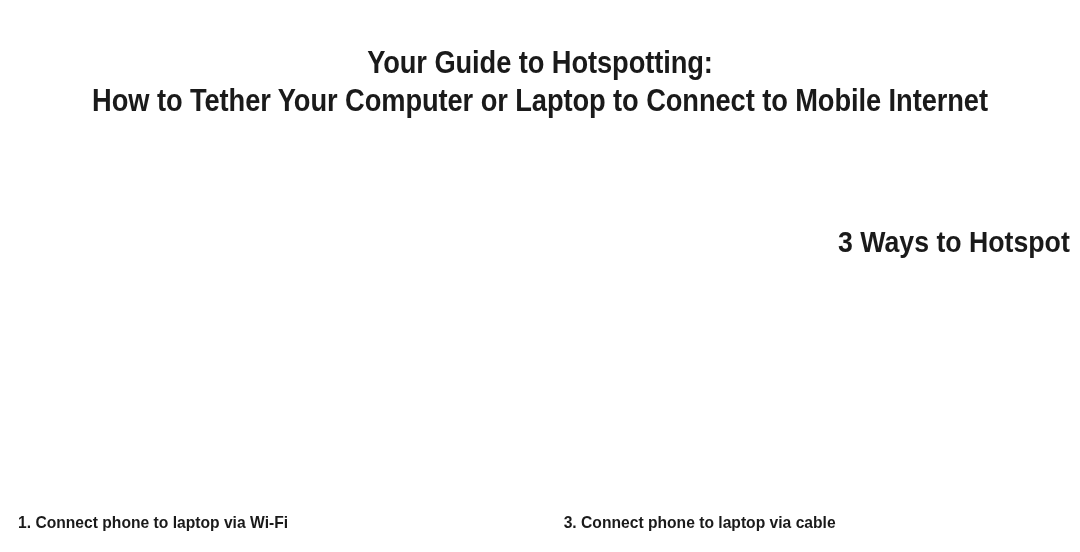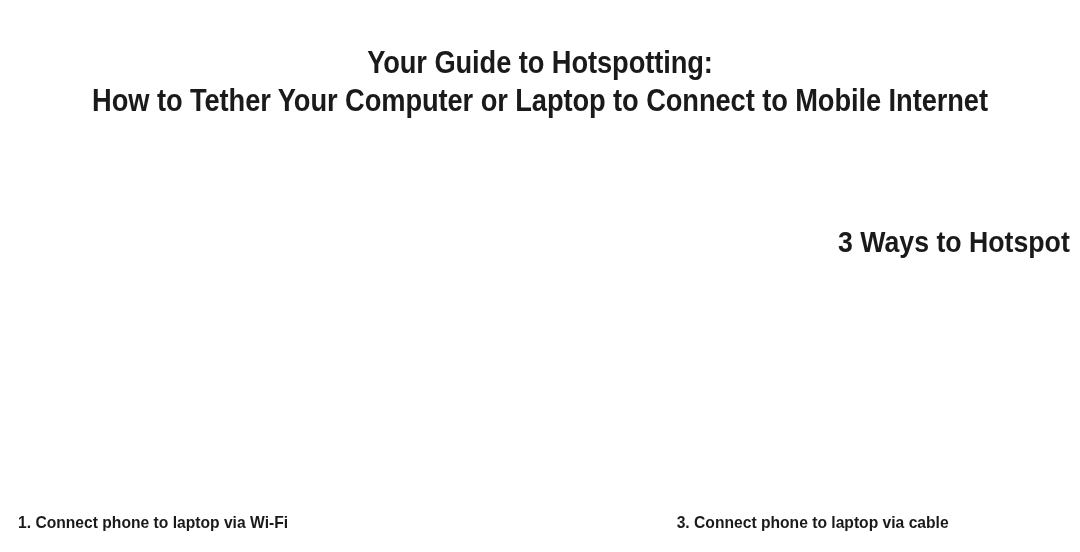--- a/index.html
+++ b/index.html
@@ -99,21 +99,21 @@
     margin-top: 24px;
   }
   .caption-cell {
     flex: 1 1 0;
     display: flex;
     align-items: flex-start;
     justify-content: center;
   }
   .caption-cell-1 { justify-content: flex-start; padding-left: 18px; }
   .caption-cell-2 { justify-content: center; }
-  .caption-cell-3 { justify-content: center; padding-right: 18px; }
+  .caption-cell-3 { justify-content: flex-start; padding-right: 18px; }
 
   .caption-text {
     font-size: 17px;
     line-height: 23px;
     font-weight: 700;
     color: #1a1a1a;
     white-space: nowrap;
     transform: scaleX(0.92);
   }
   .caption-cell-1 .caption-text { transform-origin: left center; }

